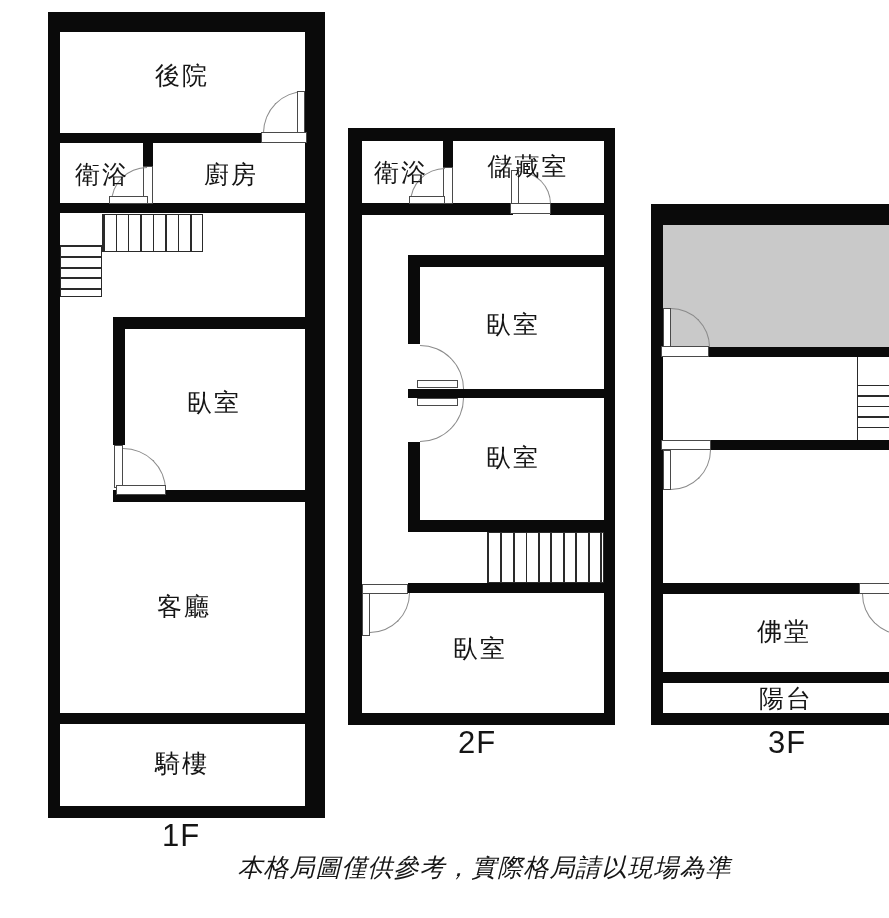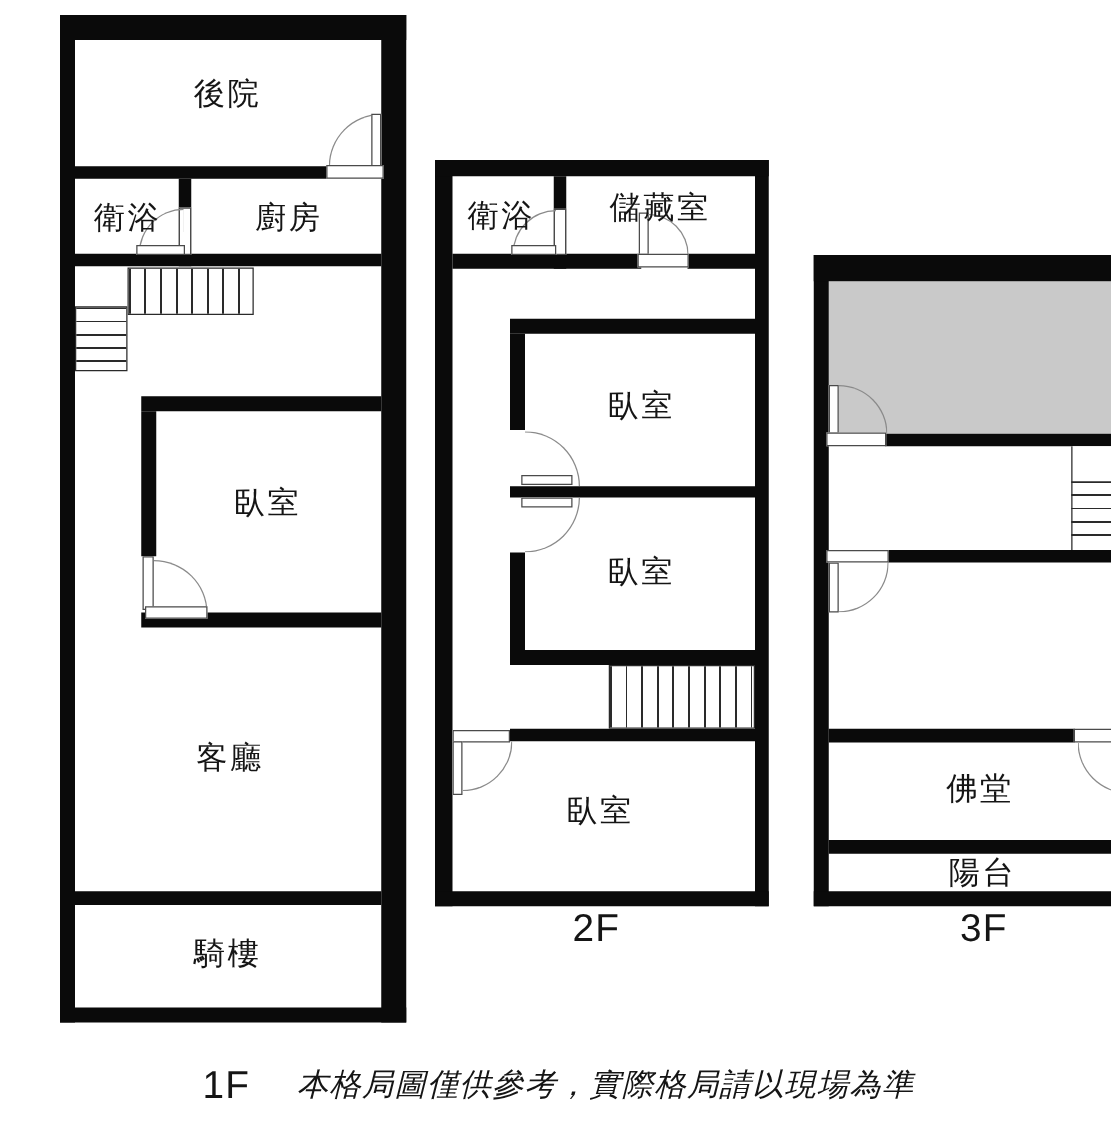--- a/index.html
+++ b/index.html
@@ -65,21 +65,21 @@
     <div class="arc arc-tr" style="left:83px;top:448px;width:43px;height:42px;"></div>
     <div class="leaf" style="left:74px;top:445px;width:9px;height:43px;"></div>
     <div class="sill" style="left:76px;top:485px;width:50px;height:10px;"></div>
 
     <div class="lbl" style="left:142px;top:75px;">後院</div>
     <div class="lbl" style="left:62px;top:174px;">衛浴</div>
     <div class="lbl" style="left:191px;top:174px;">廚房</div>
     <div class="lbl" style="left:174px;top:402px;">臥室</div>
     <div class="lbl" style="left:144px;top:606px;">客廳</div>
     <div class="lbl" style="left:142px;top:763px;">騎樓</div>
-    <div class="flbl" style="left:141px;top:868px;">1F</div>
+    <div class="flbl" style="left:141px;top:836px;">1F</div>
   </div>
 
   <div>
     <div class="wall" style="left:308px;top:128px;width:14px;height:597px;"></div>
     <div class="wall" style="left:564px;top:128px;width:11px;height:597px;"></div>
     <div class="wall" style="left:308px;top:128px;width:267px;height:13px;"></div>
     <div class="wall" style="left:308px;top:713px;width:267px;height:12px;"></div>
 
     <div class="wall" style="left:403px;top:141px;width:10px;height:74px;"></div>
     <div class="wall" style="left:322px;top:203px;width:151px;height:12px;"></div>

